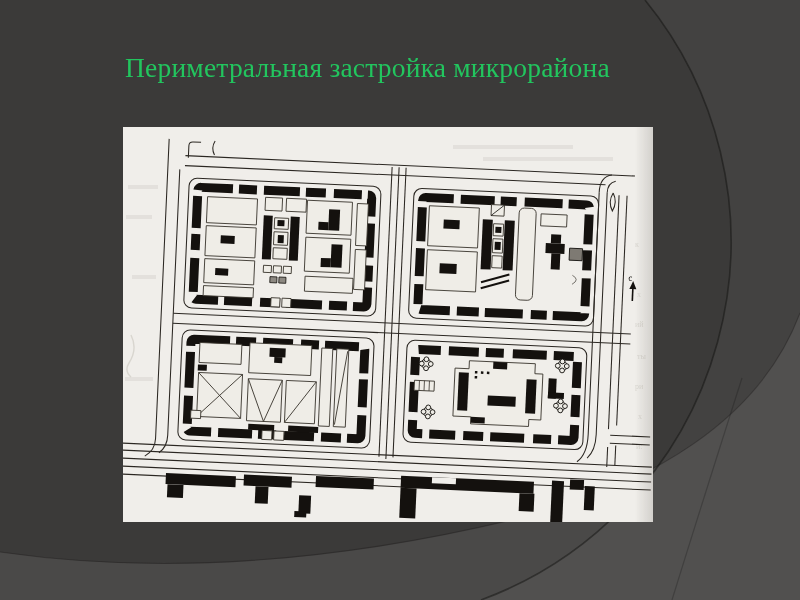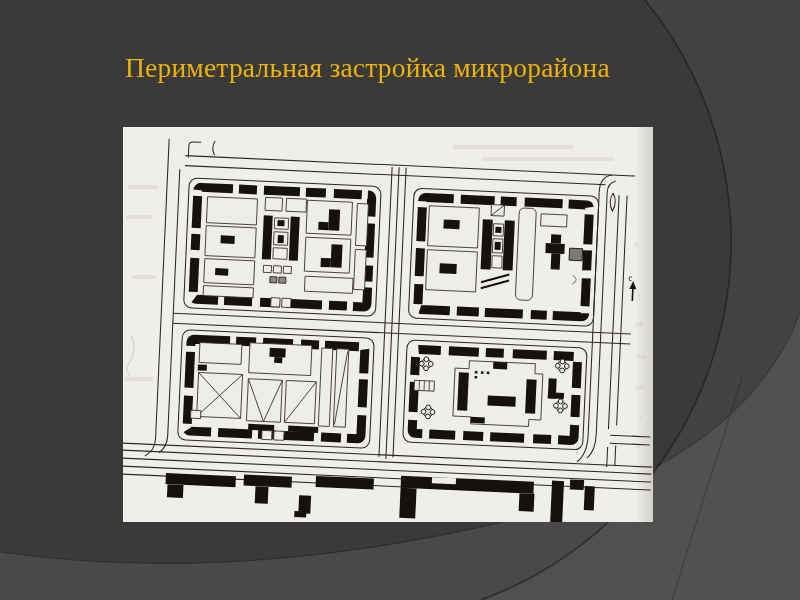--- a/index.html
+++ b/index.html
@@ -4,21 +4,21 @@
 <style>
   html,body{margin:0;padding:0;background:#222;}
   .slide{
     position:relative;width:800px;height:600px;overflow:hidden;
     background:#3b3a39;font-family:"Liberation Serif",serif;
   }
   .bg-svg{position:absolute;left:0;top:0;width:800px;height:600px;}
   .slide-title{
     position:absolute;left:125px;top:52px;width:560px;margin:0;
     font-size:27.5px;font-weight:normal;letter-spacing:.2px;
-    color:#eab308;font-family:"Liberation Serif",serif;white-space:nowrap;
+    color:#22c55e;font-family:"Liberation Serif",serif;white-space:nowrap;
   }
   .figure{
     position:absolute;left:123px;top:127px;width:530px;height:395px;
     background:#f0eeea;overflow:hidden;
   }
   .figure svg{display:block;}
   .courtyard{fill:#efede7;stroke:#3a352e;stroke-width:.9;}
   .outline{fill:none;stroke:#2b2722;stroke-width:1.05;}
   .thin{fill:none;stroke:#45403a;stroke-width:.7;}
   .bld{fill:#14110e;stroke:none;}

